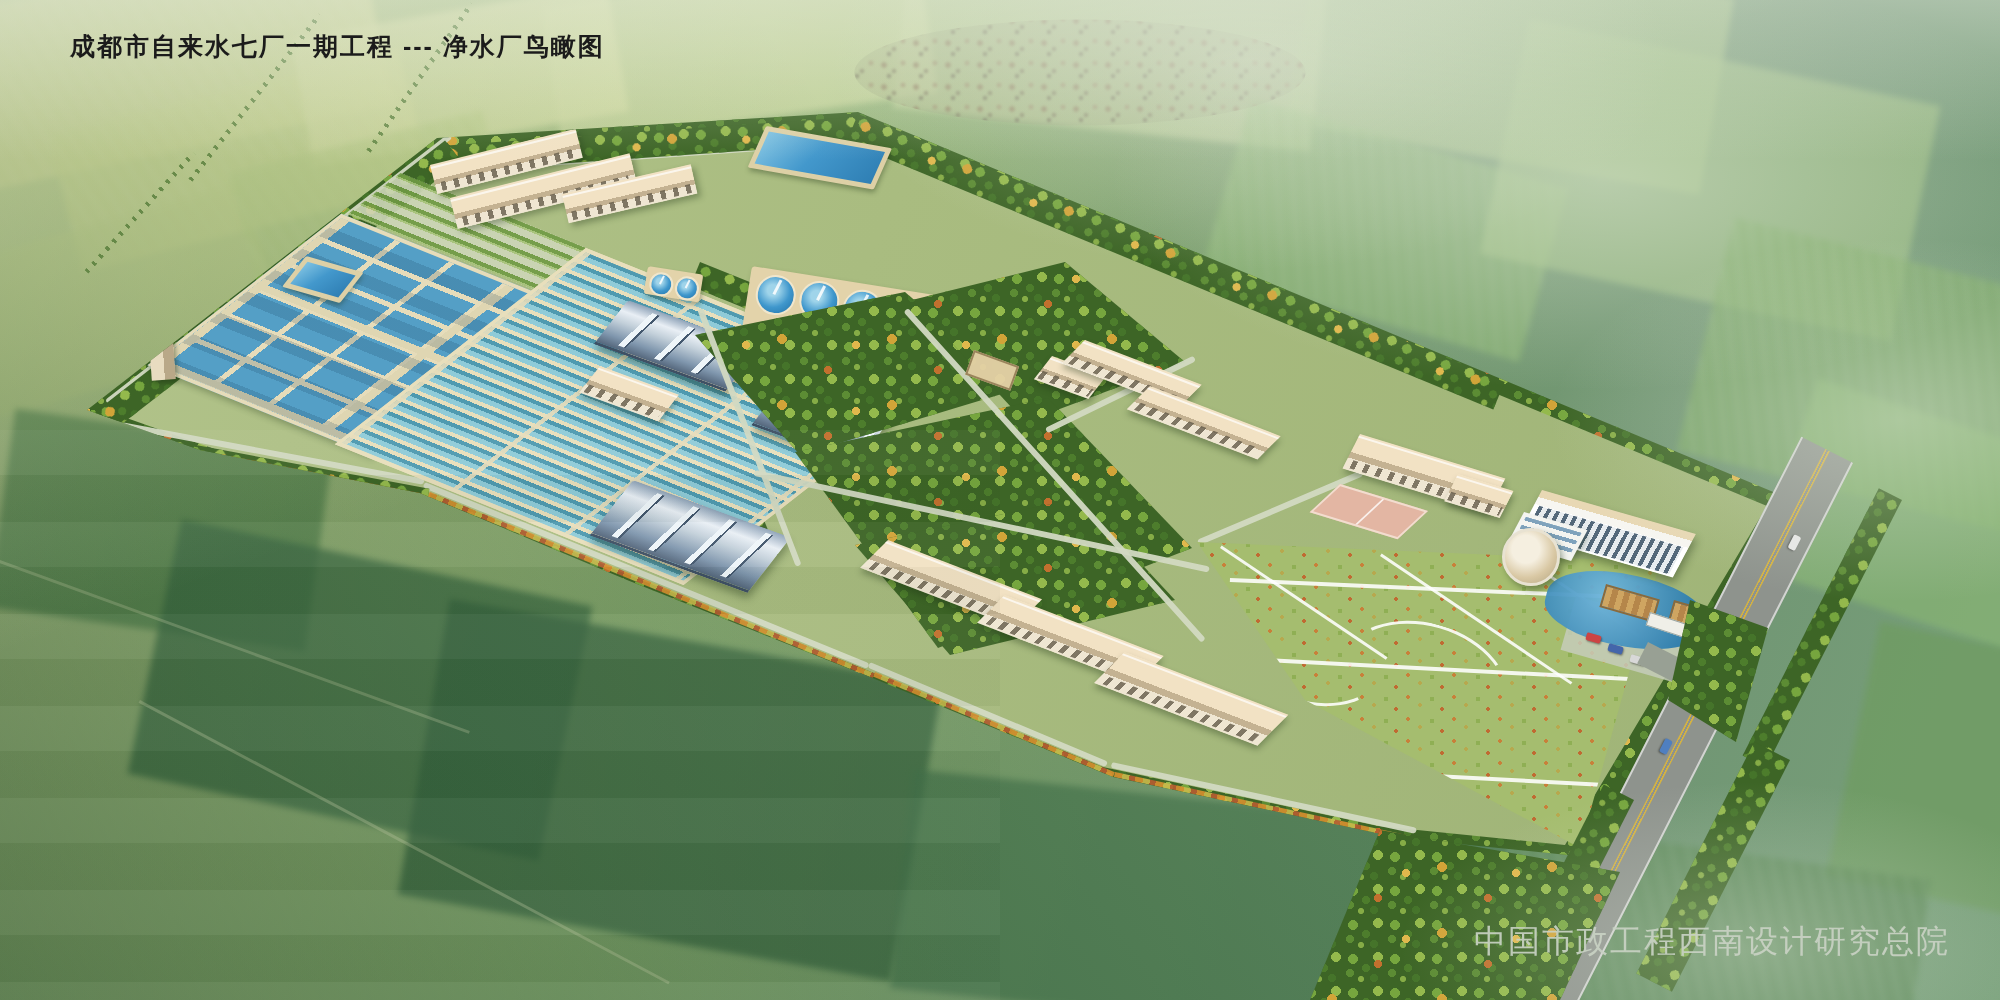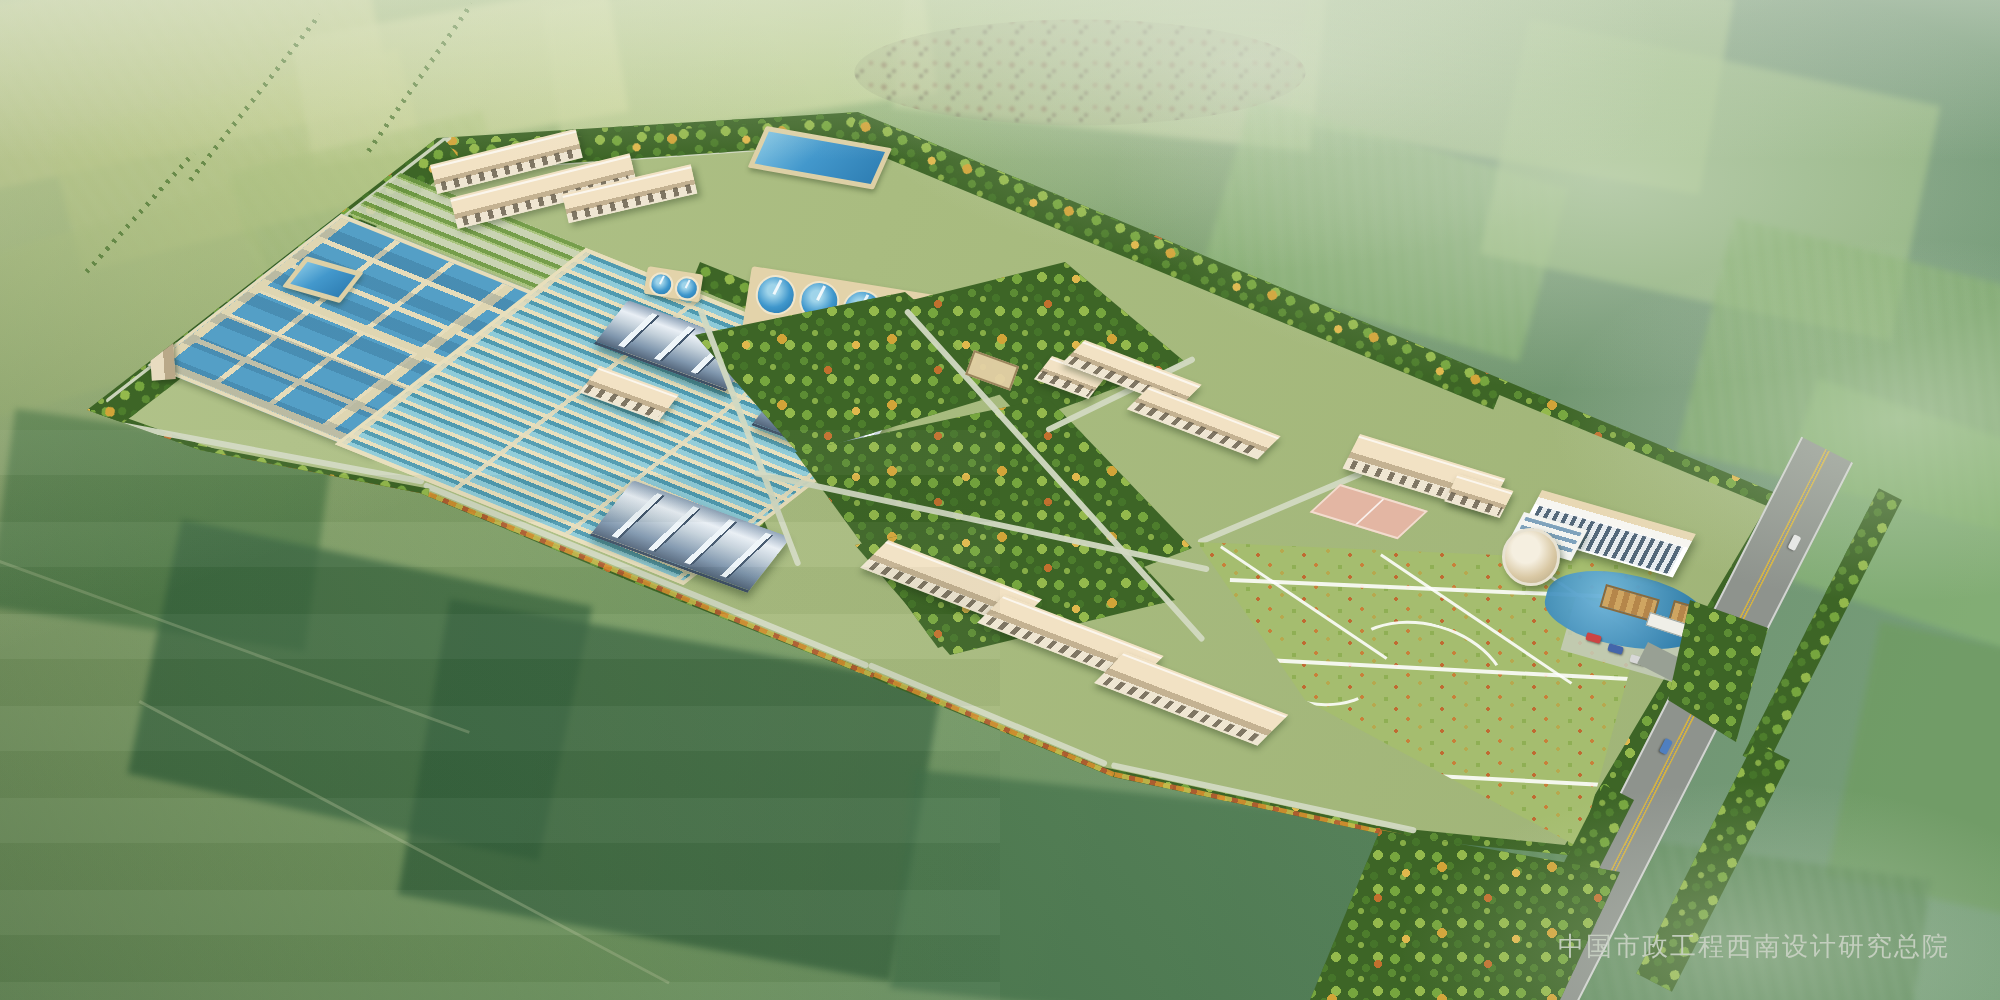--- a/index.html
+++ b/index.html
@@ -87,21 +87,21 @@
       radial-gradient(circle 2px at 18px 13px,#b7a84e 85%,transparent),
       radial-gradient(circle 2.5px at 30px 7px,#8faf54 85%,transparent),
       radial-gradient(circle 2px at 40px 17px,#c06a32 85%,transparent);
     background-size:46px 22px;
   }
   .lpath{position:absolute;background:rgba(255,255,255,.88);transform-origin:0 0;}
   .car{position:absolute;width:15px;height:8px;border-radius:2px;box-shadow:1px 1px 2px rgba(0,0,0,.4);}
   .canopy{position:absolute;transform-origin:0 0;border:2px solid #8a6a3c;
     background:repeating-linear-gradient(90deg,#cfa561 0 6px,#b5864a 6px 12px);}
   #title{position:absolute;left:70px;top:30px;font-size:25px;font-weight:bold;letter-spacing:2px;color:#1b1b1b;}
-  #credit{position:absolute;right:50px;bottom:36px;font-size:26px;letter-spacing:2px;color:#c9d2c4;opacity:.92;}
+  #credit{position:absolute;right:50px;bottom:36px;font-size:32px;letter-spacing:2px;color:#c9d2c4;opacity:.92;}
 </style>
 </head>
 <body>
 
 <div id="scene">
 
   <div class="patch lines" style="left:-40px;top:-30px;width:420px;height:180px;transform:rotate(-12deg);background-color:#d8dd96;opacity:.75;"></div>
   <div class="patch lines" style="left:60px;top:90px;width:360px;height:140px;transform:rotate(-14deg);background-color:#cfd98e;opacity:.7;"></div>
   <div class="patch" style="left:-30px;top:220px;width:300px;height:160px;transform:rotate(-16deg);background-color:#c3d188;opacity:.6;"></div>
   <div class="patch" style="left:300px;top:10px;width:320px;height:130px;transform:rotate(-10deg);background-color:#dde2a4;opacity:.7;"></div>
@@ -277,15 +277,16 @@
   <div class="abs trees" style="left:0;top:0;width:2000px;height:1000px;clip-path:polygon(1690px 600px,1768px 628px,1736px 742px,1668px 700px);"></div>
 
   <div class="abs" style="inset:0;pointer-events:none;background:
     linear-gradient(to bottom,rgba(228,234,222,.5),rgba(228,234,222,0) 16%),
     radial-gradient(ellipse 700px 300px at 1600px 180px,rgba(225,232,218,.5),transparent 70%),
     radial-gradient(ellipse 500px 260px at 1900px 420px,rgba(222,230,214,.45),transparent 70%),
     radial-gradient(ellipse 600px 300px at 1250px 60px,rgba(228,233,220,.5),transparent 70%),
     radial-gradient(ellipse 500px 240px at 1750px 950px,rgba(222,230,214,.35),transparent 70%);"></div>
   <div class="abs" style="left:0;top:430px;width:1000px;height:570px;pointer-events:none;opacity:.7;background:repeating-linear-gradient(to bottom,rgba(255,255,255,.05) 0 45px,rgba(10,30,15,.05) 45px 92px);"></div>
 
+  <div id="title">成都市自来水七厂一期工程 --- 净水厂鸟瞰图</div>
   <div id="credit">中国市政工程西南设计研究总院</div>
 
 </div>
 
 </body></html>

